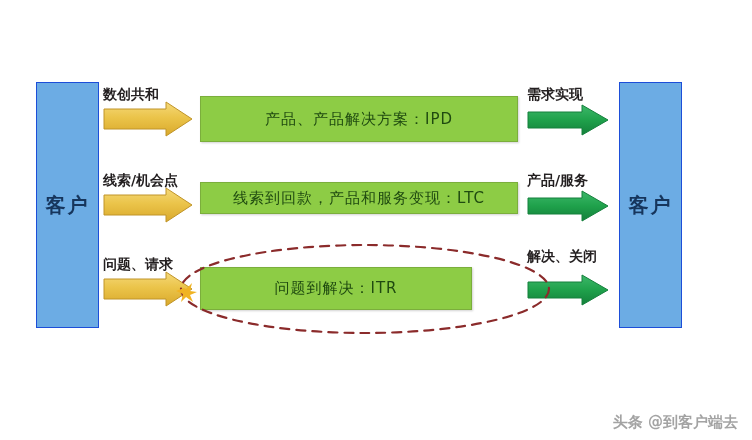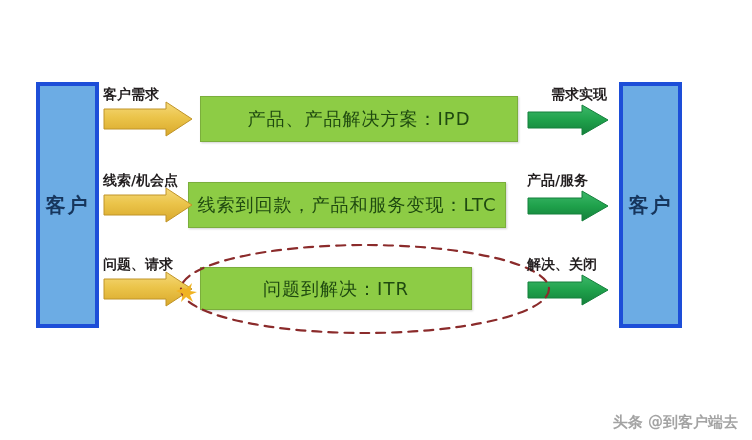--- a/index.html
+++ b/index.html
@@ -34,21 +34,21 @@
     font-weight: bold;
     color: #e02020;
     letter-spacing: 1px;
     white-space: nowrap;
   }
 
   
   .cust-bar {
     position: absolute;
     background: #6CACE4;
-    border: 4px solid #1d4ed8;
+    border: 1px solid #1d4ed8;
     box-sizing: border-box;
     display: flex;
     align-items: center;
     justify-content: center;
   }
   .cust-bar span {
     font-size: 20px;
     font-weight: bold;
     color: #16355c;
     letter-spacing: 2px;
@@ -61,28 +61,28 @@
     position: absolute;
     background: #8DCC45;
     border: 1px solid #7BAE3C;
     box-sizing: border-box;
     display: flex;
     align-items: center;
     justify-content: center;
     box-shadow: 1px 1px 2px rgba(0,0,0,0.18);
   }
   .proc-box span {
-    font-size: 18px;
+    font-size: 15px;
     color: #1f4a10;
     font-weight: normal;
     letter-spacing: 1px;
     white-space: nowrap;
   }
   #proc-ipd { left: 200px; top: 96px;  width: 318px; height: 46px; }
-  #proc-ltc { left: 188px; top: 182px; width: 318px; height: 46px; }
+  #proc-ltc { left: 200px; top: 182px; width: 318px; height: 32px; }
   #proc-itr { left: 200px; top: 267px; width: 272px; height: 43px; }
 
   
   #arrow-layer {
     position: absolute;
     left: 0; top: 0;
     width: 752px;
     height: 440px;
     pointer-events: none;
   }
@@ -93,23 +93,23 @@
     font-size: 14px;
     color: #231f20;
     white-space: nowrap;
     font-weight: bold;
   }
   .cap-left  { left: 103px; }
   .cap-right { left: 527px; }
   #cap-demand  { top: 86px;  }
   #cap-lead    { top: 172px; }
   #cap-issue   { top: 256px; }
-  #cap-fulfil  { top: 86px; margin-left: 24px;  }
+  #cap-fulfil  { top: 86px;  }
   #cap-product { top: 172px; }
-  #cap-resolve { top: 256px; }
+  #cap-resolve { top: 248px; }
 
   
   .bottom-label {
     position: absolute;
     font-size: 22px;
     font-weight: bold;
     color: #e02020;
     letter-spacing: 1px;
     white-space: nowrap;
   }
@@ -188,21 +188,21 @@
       <path d="M528,282 L582,282 L582,275 L608,290 L582,305 L582,298 L528,298 Z" fill="url(#greenGrad)" stroke="#15803C" stroke-width="1"></path>
     </g>
 
     <ellipse cx="365" cy="289" rx="184" ry="44" fill="none" stroke="#8B2B2B" stroke-width="2.2" stroke-dasharray="9 7" stroke-linecap="round"></ellipse>
 
     <g fill="#F0B323">
       <polygon points="186,289 192,283 190,291 197,292 190,295 193,302 186,297 181,302 183,294 176,291 184,288"></polygon>
     </g>
   </svg>
 
-  <div class="caption cap-left" id="cap-demand">客户需求</div>
+  <div class="caption cap-left" id="cap-demand">数创共和</div>
   <div class="caption cap-left" id="cap-lead">线索/机会点</div>
   <div class="caption cap-left" id="cap-issue">问题、请求</div>
 
   <div class="caption cap-right" id="cap-fulfil">需求实现</div>
   <div class="caption cap-right" id="cap-product">产品/服务</div>
   <div class="caption cap-right" id="cap-resolve">解决、关闭</div>
 
 
   <div class="watermark">头条 @到客户端去</div>
 

